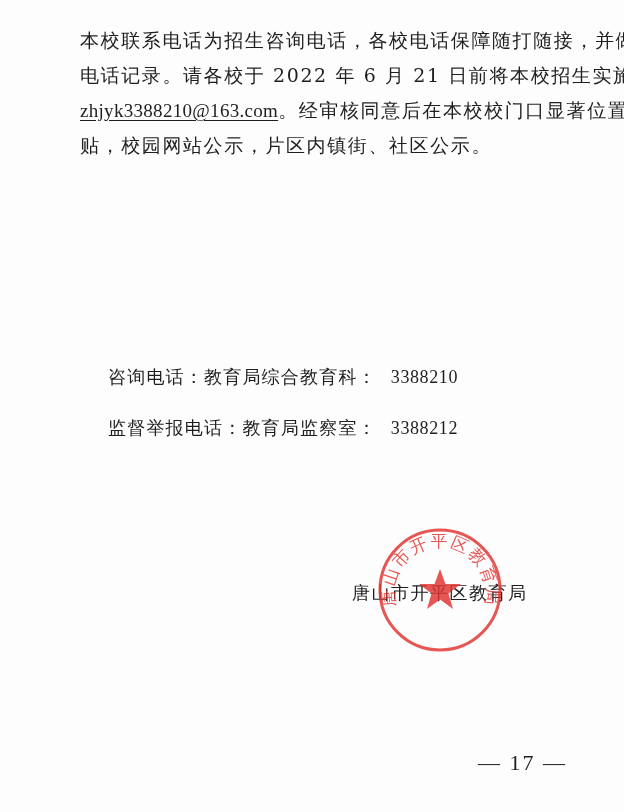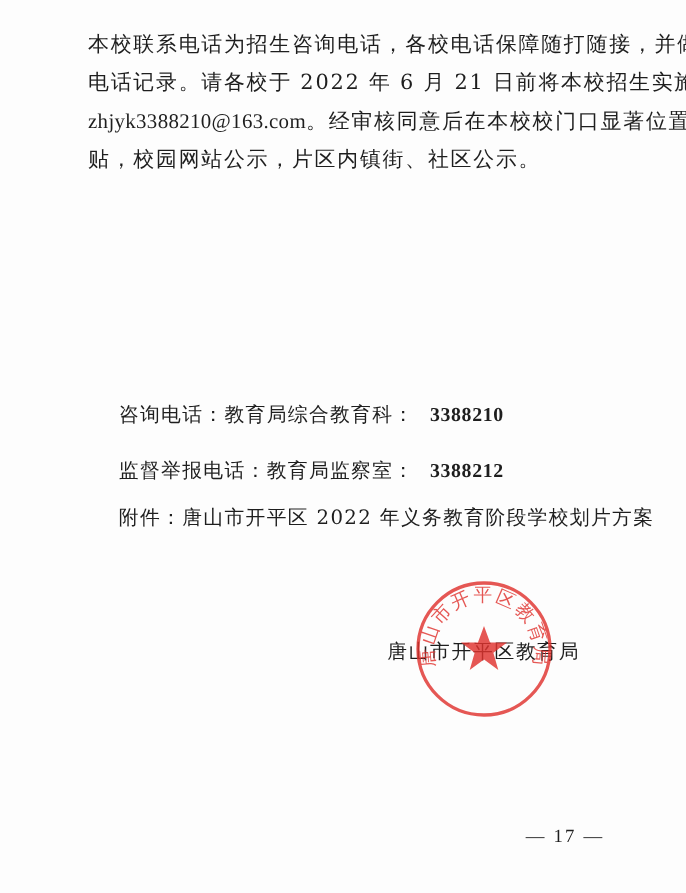--- a/index.html
+++ b/index.html
@@ -2,28 +2,28 @@
 <html><head>
 <meta charset="utf-8">
 <style>
   html, body { margin: 0; padding: 0; background: #ffffff; }
   body { width: 624px; height: 812px; position: relative; overflow: hidden;
          font-family: "DejaVu Serif", "Liberation Serif", serif; color: #1e1e1e; }
   .page { position: absolute; left: 0; top: 0; width: 624px; height: 812px; background: #fdfdfd; }
   .para { position: absolute; left: 80px; width: 470px; top: 23px;
           font-size: 19px; line-height: 35px; letter-spacing: 1.6px; text-align: justify; }
   .para .line { display: block; white-space: nowrap; height: 35px; }
-  .email { text-underline-offset: 3px;
+  .email { text-decoration: underline; text-underline-offset: 3px;
            font-family: "Liberation Serif", "DejaVu Serif", serif; letter-spacing: 0.3px; }
   .contact { position: absolute; left: 108px; font-size: 18px; line-height: 30px; letter-spacing: 1.2px; white-space: nowrap; }
-  .contact .num { font-family: "Liberation Serif", serif; letter-spacing: 0.6px; margin-left: 14px; font-weight: bold; }
+  .contact .num { font-family: "Liberation Serif", serif; letter-spacing: 0.6px; margin-left: 14px; }
   .attach { position: absolute; left: 108px; top: 456px; font-size: 18px; line-height: 30px; letter-spacing: 1.2px; white-space: nowrap; }
   .sign { position: absolute; font-size: 18px; line-height: 30px; letter-spacing: 1.5px; white-space: nowrap; z-index: 1; }
   .stamp { position: absolute; left: 377px; top: 527px; width: 126px; height: 126px; z-index: 2; opacity: 0.82; }
-  .pagenum { position: absolute; left: 478px; top: 750px; font-size: 17px; white-space: nowrap;
+  .pagenum { position: absolute; left: 478px; top: 750px; font-size: 22px; white-space: nowrap;
              font-family: "Liberation Serif", serif; letter-spacing: 2px; }
 </style>
 </head>
 <body>
 
 <div class="page">
 
   <div class="para">
     <span class="line">本校联系电话为招生咨询电话，各校电话保障随打随接，并做好</span>
     <span class="line">电话记录。请各校于 2022 年 6 月 21 日前将本校招生实施方案纸</span>
@@ -31,21 +31,20 @@
     <span class="line">贴，校园网站公示，片区内镇街、社区公示。</span>
   </div>
 
   <div class="contact" style="top:362px;">
     <span>咨询电话：教育局综合教育科：</span><span class="num">3388210</span>
   </div>
   <div class="contact" style="top:413px;">
     <span>监督举报电话：教育局监察室：</span><span class="num">3388212</span>
   </div>
 
-  <div class="attach">附件：唐山市开平区 2022 年义务教育阶段学校划片方案</div>
 
   <div class="sign" style="left:352px; top:578px;">唐山市开平区教育局</div>
 
   <svg class="stamp" viewBox="0 0 126 126">
     <defs>
       <path id="sealArc" d="M 20 82 A 46 46 0 1 1 106 82" fill="none"></path>
     </defs>
     <circle cx="63" cy="63" r="60" fill="none" stroke="#e0332f" stroke-width="3"></circle>
     <text font-size="17" fill="#e0332f" font-family="DejaVu Sans, sans-serif" letter-spacing="2">
       <textPath href="#sealArc" startOffset="50%" text-anchor="middle">唐山市开平区教育局</textPath>

